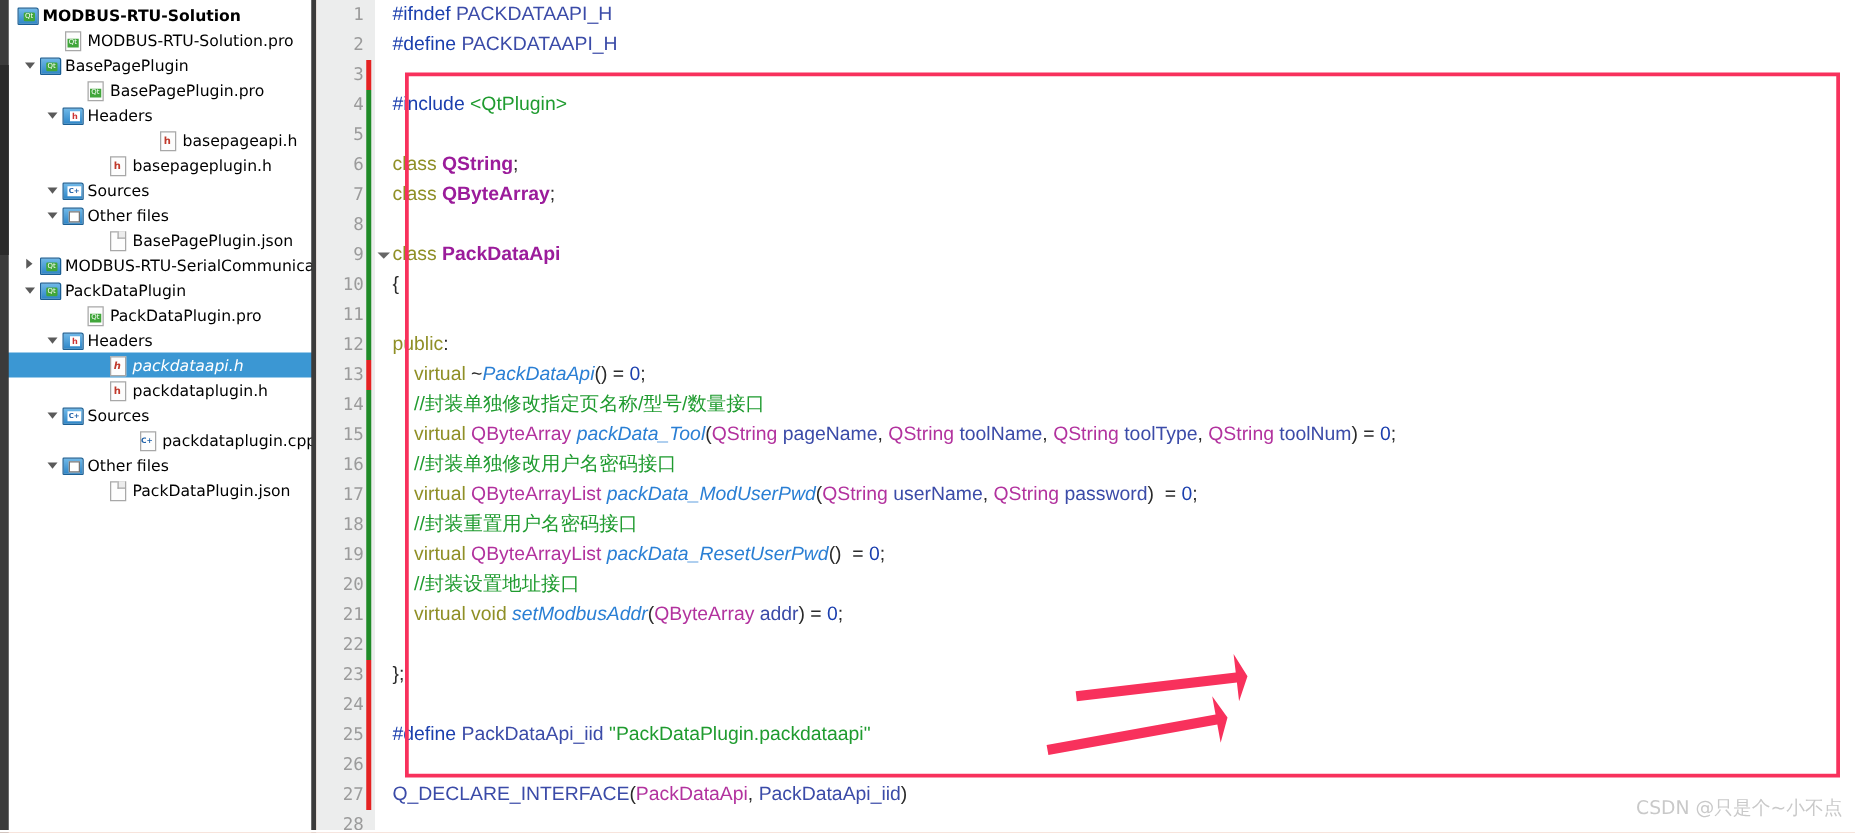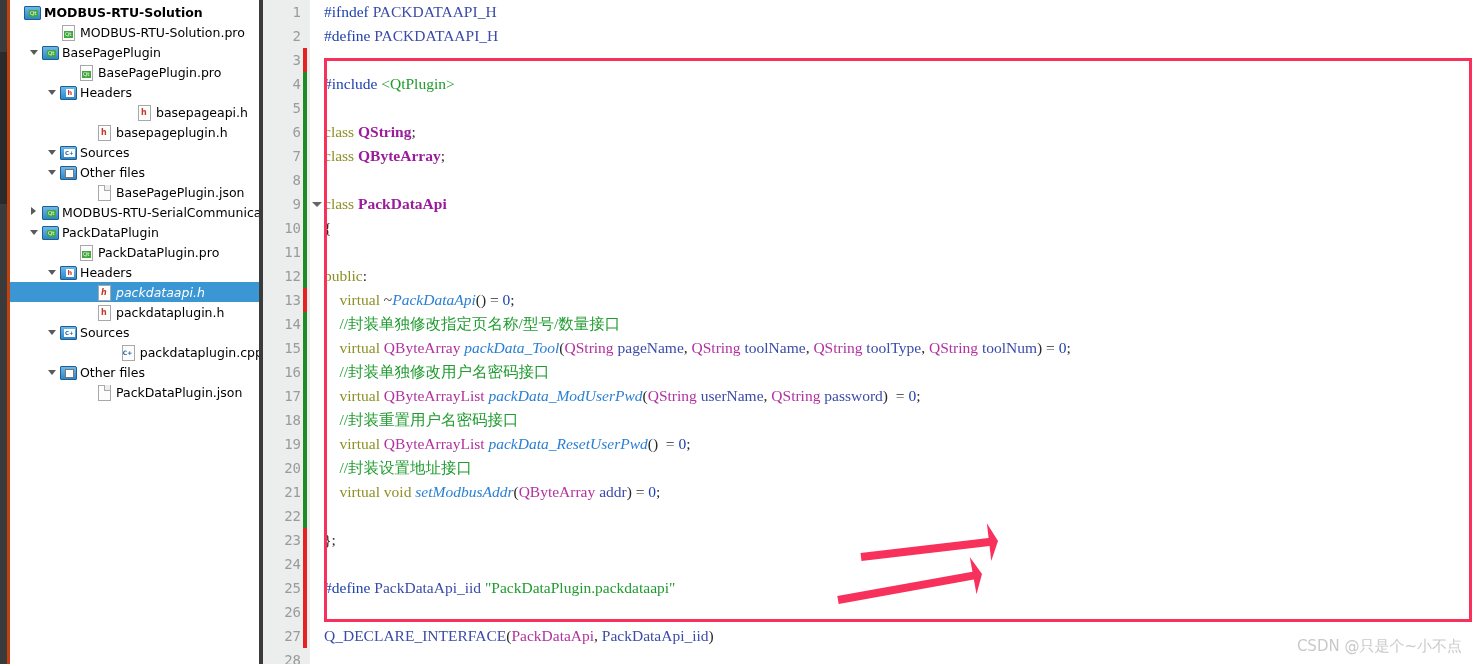--- a/index.html
+++ b/index.html
@@ -2,21 +2,21 @@
 <html><head>
 <meta charset="utf-8">
 <style>
   * { margin:0; padding:0; box-sizing:border-box; }
   html,body { width:1484px; height:666px; overflow:hidden; }
   body {
     font-family:"DejaVu Sans", sans-serif;
     background:#ffffff;
     position:relative;
   }
-  #app { position:relative; width:1484px; height:666px; display:flex; background:#c2410c;padding-left:10px; }
+  #app { position:relative; width:1484px; height:666px; display:flex; background:#c2410c; }
 
   
   .edge-strip { position:absolute; left:0; top:0; width:7px; height:666px; background:#3b3b3b; z-index:6; }
   .edge-strip-dark { position:absolute; left:0; top:52px; width:7px; height:152px; background:#2a2a2a; }
 
   
   .sidebar {
     position:relative; width:253px; height:666px;
     background:#ffffff; padding-top:2px; flex:0 0 253px;
     overflow:hidden;
@@ -97,21 +97,21 @@
   }
   .fold::before {
     content:""; position:absolute; left:0px; top:10px;
     border-left:5px solid transparent; border-right:5px solid transparent;
     border-top:5px solid #666;
   }
 
   .code-area { position:absolute; left:61px; top:0; right:0; height:666px; }
   .code-line {
     height:24px; line-height:24px; white-space:pre;
-    font-family:Liberation Serif, serif; font-size:15.5px;
+    font-family:Liberation Sans, sans-serif; font-size:15.5px;
   }
   .kw   { color:#8f8f26; }          
   .pp   { color:#1b3fae; }          
   .cls  { color:#9b1c9b; font-weight:bold; } 
   .typ  { color:#b2329e; }          
   .fn   { color:#2a7fd4; font-style:italic; } 
   .cmt  { color:#1f9b2f; }          
   .str  { color:#1f9b2f; }          
   .pln  { color:#2a2a2a; }
   .num  { color:#1b3fae; }
@@ -122,21 +122,21 @@
   .annot-box {
     position:absolute; left:324px; top:58px; width:1148px; height:564px;
     border:3px solid #f8315c; pointer-events:none; z-index:4;
   }
 
   
   .arrow-svg { position:absolute; left:0; top:0; width:1484px; height:666px; pointer-events:none; z-index:5; }
 
   
   .watermark {
-    position:absolute; right:22px; bottom:10px; z-index:7;
+    position:absolute; right:10px; bottom:10px; z-index:7;
     font-family:"DejaVu Sans", sans-serif; font-size:15px; color:#c9c9c9; white-space:nowrap;
   }
   .btm-line { position:absolute; left:0; bottom:0; width:1484px; height:2px; background:#fff; z-index:8; }
 </style>
 </head>
 <body>
 
 <div id="app">
 
   <div class="edge-strip">

